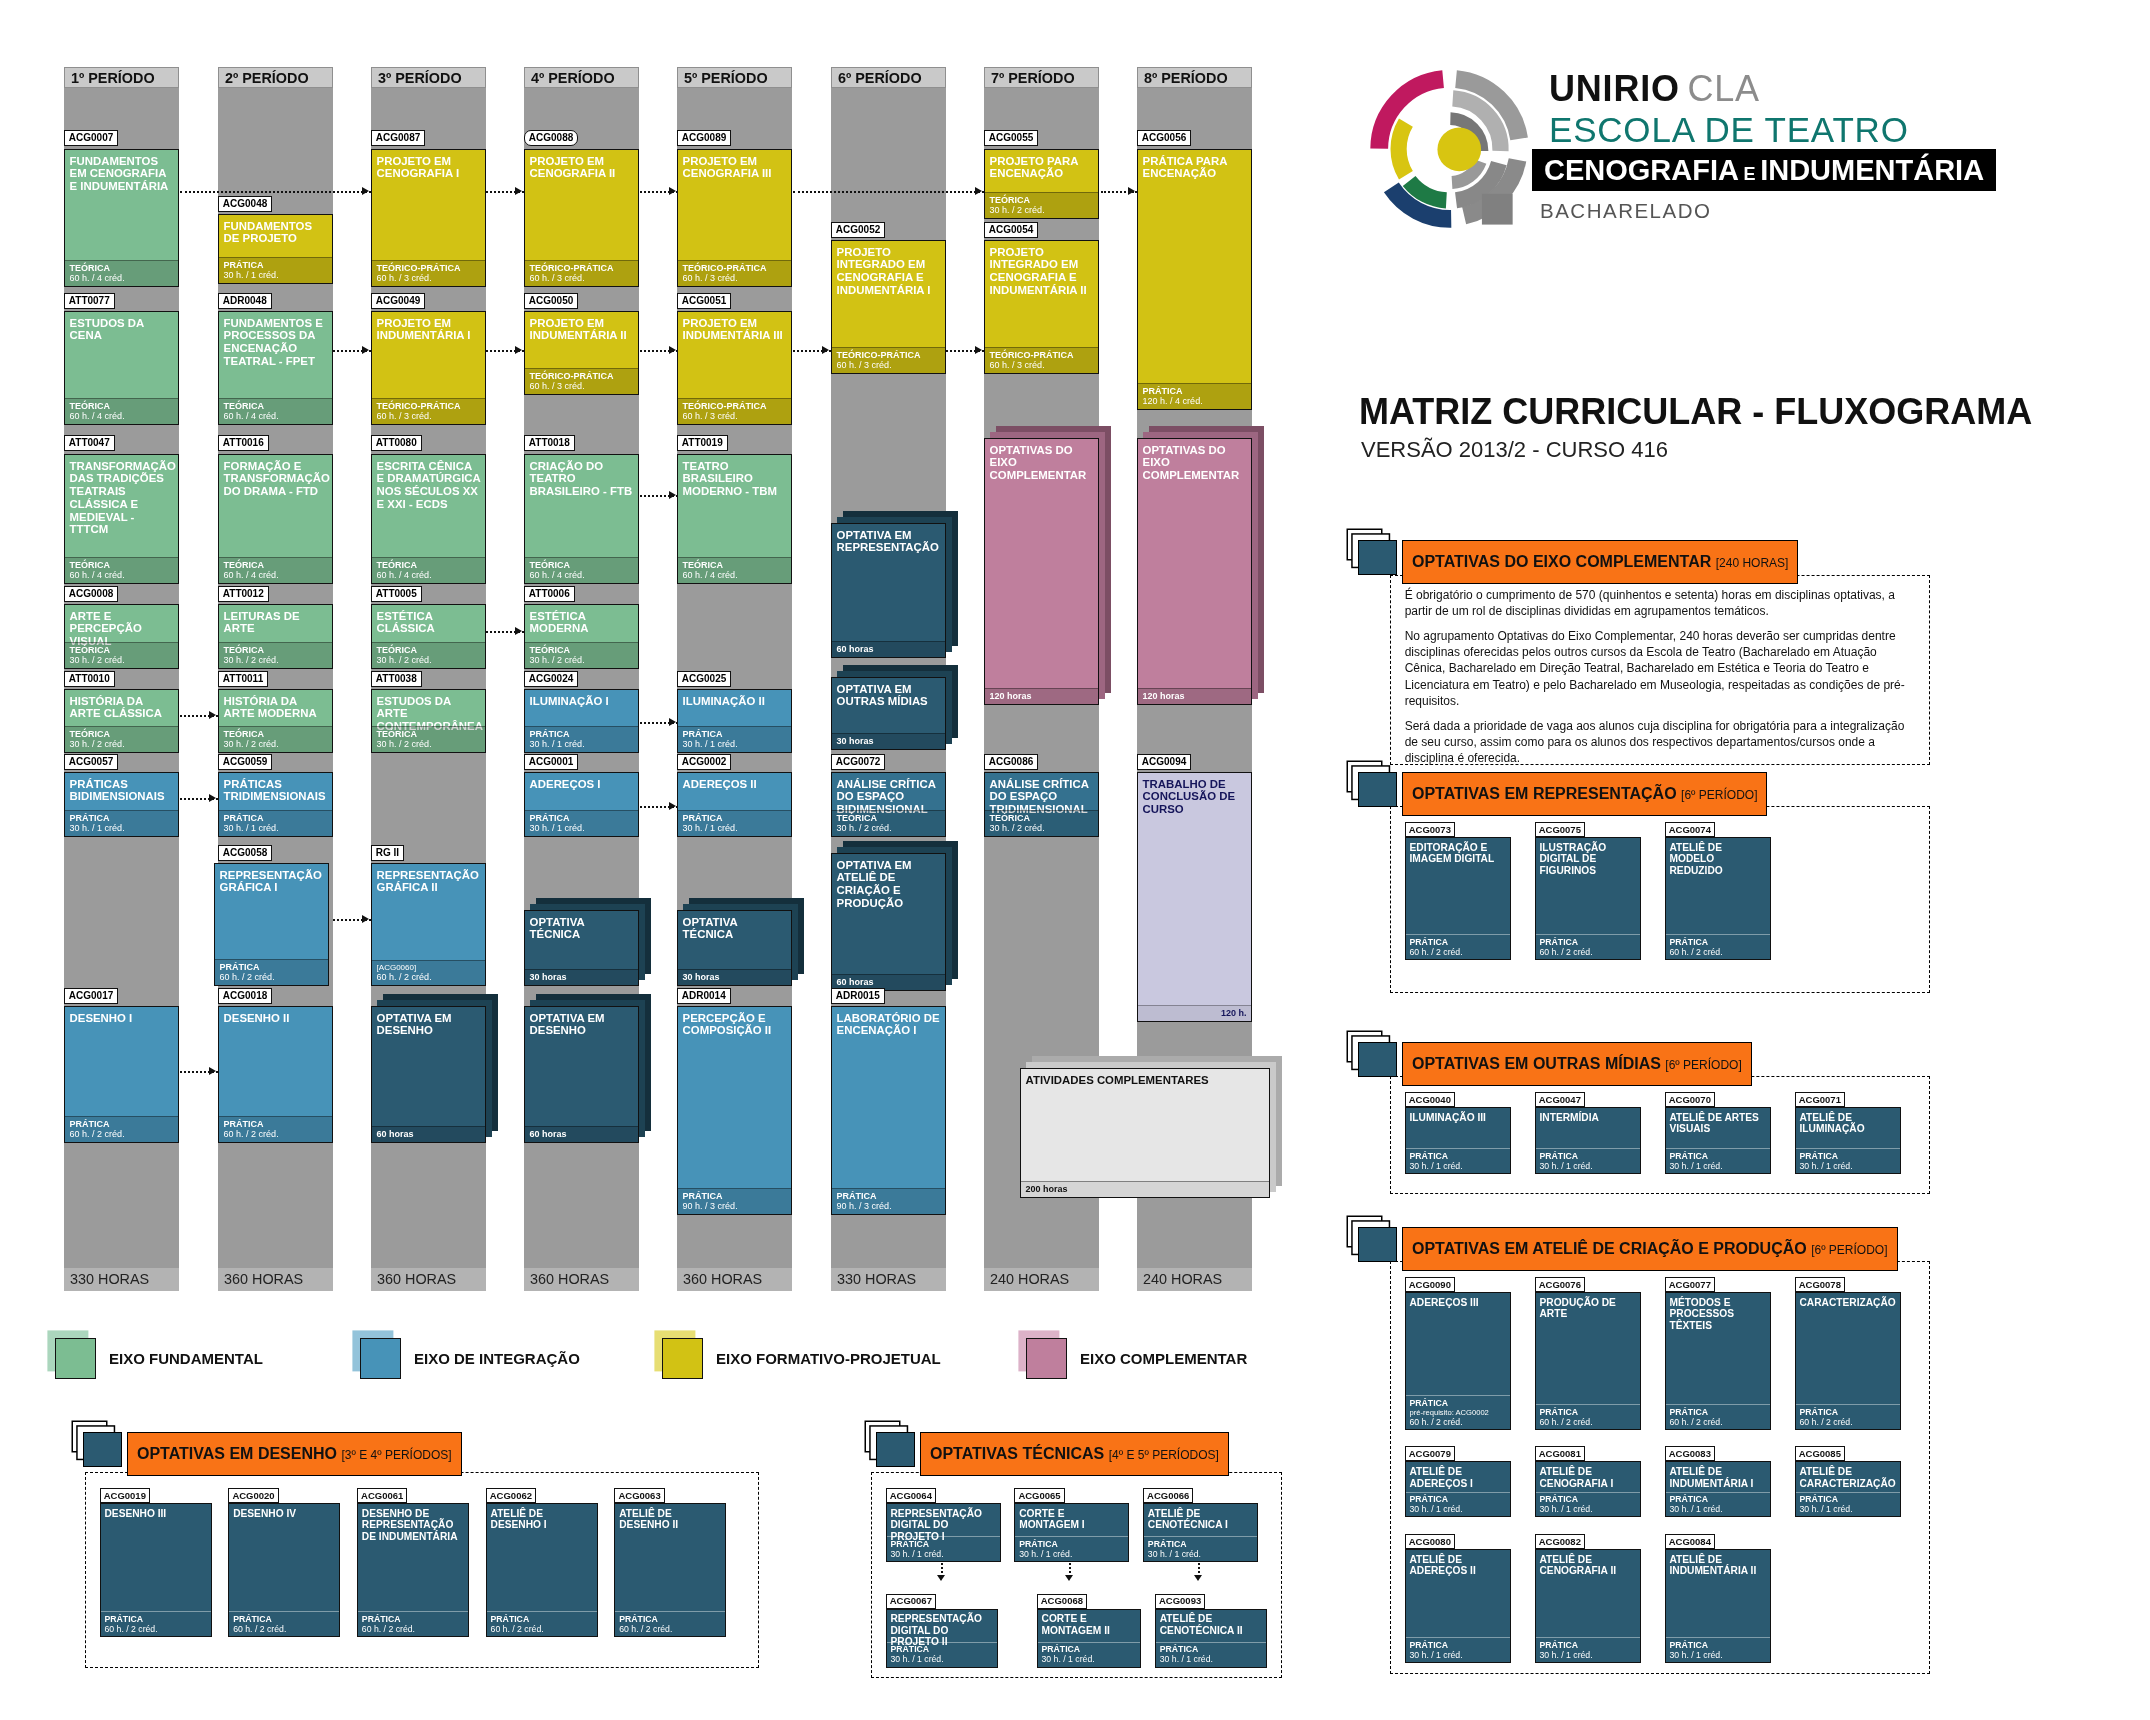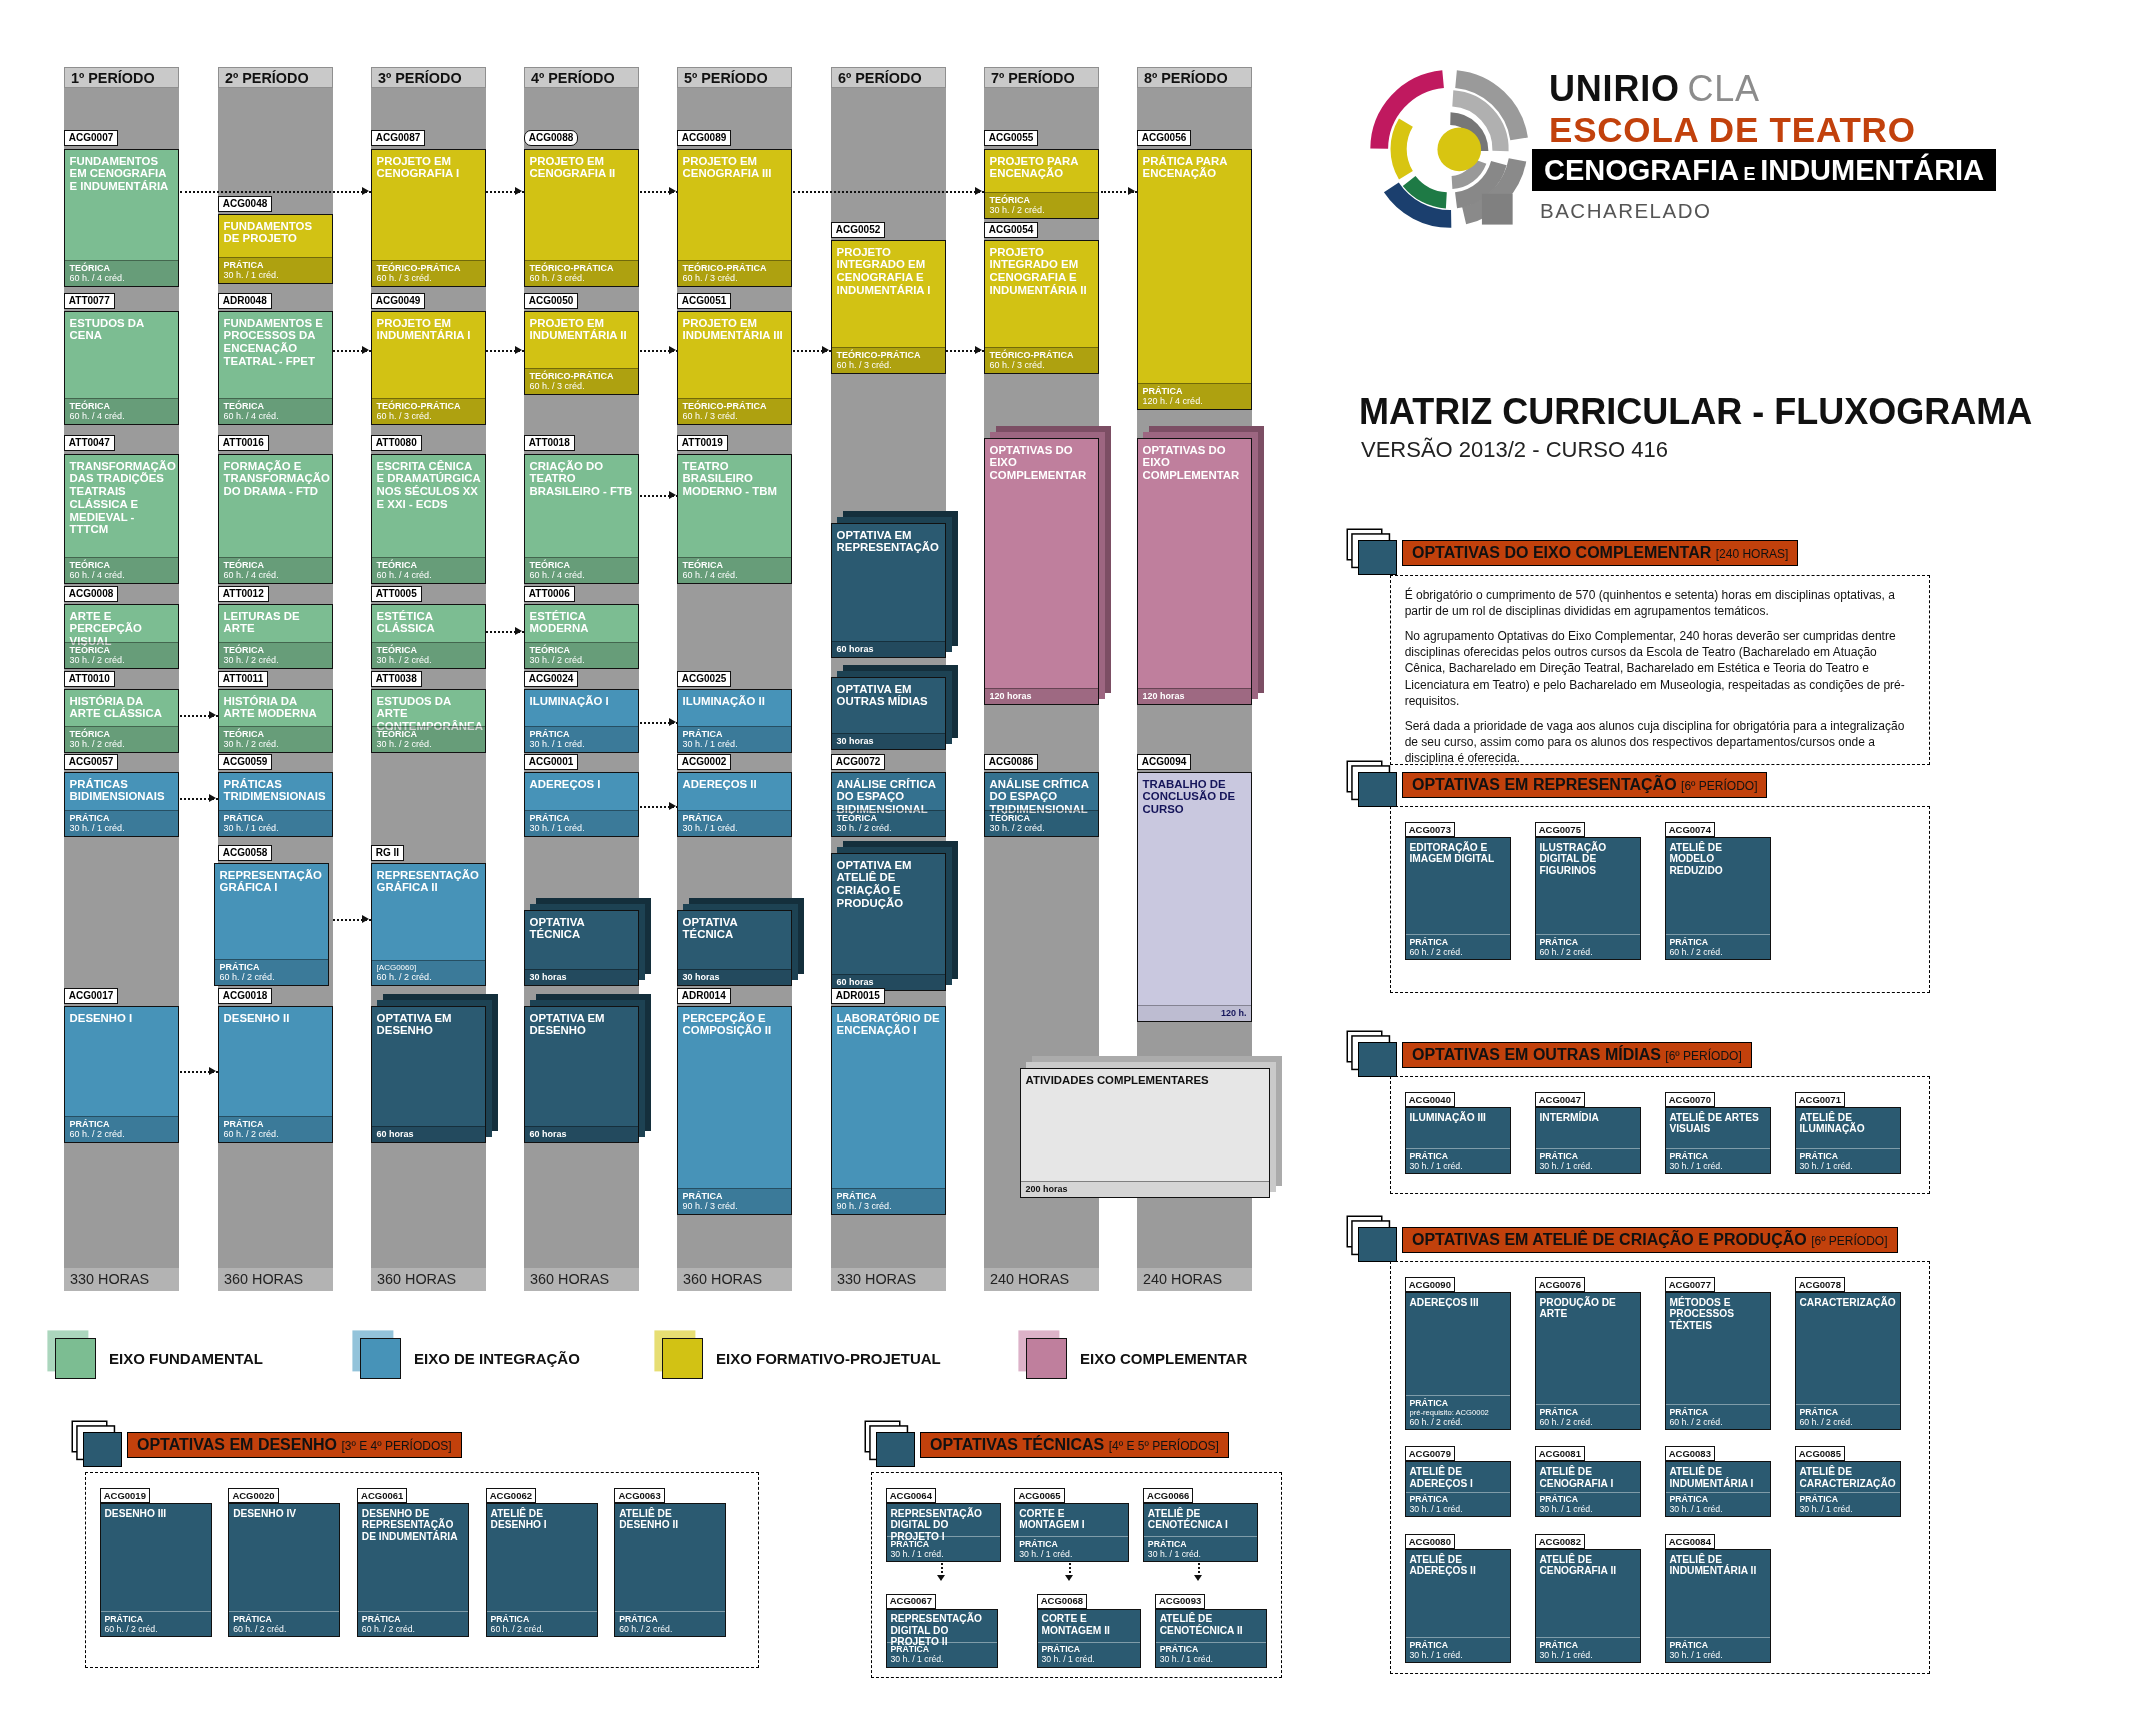--- a/index.html
+++ b/index.html
@@ -52,21 +52,21 @@
   .lg-swatch.green  { box-shadow:-7.6px -7.6px 0 #abd6bd; }
   .lg-swatch.blue   { box-shadow:-7.6px -7.6px 0 #93c3da; }
   .lg-swatch.yellow { box-shadow:-7.6px -7.6px 0 #e7de73; }
   .lg-swatch.pink   { box-shadow:-7.6px -7.6px 0 #dcb2c8; }
   .lg-label { position:absolute; font-weight:bold; font-size:15px; padding-top:12px; }
 
   
   .stack-icon { position:absolute; width:39px; height:35px; background:#2b5a71; border:1.5px solid #000;
                 box-shadow:-6.8px -6.8px 0 -1.5px #fff, -6.8px -6.8px 0 0 #000, -13px -13px 0 -3px #fff, -13px -13px 0 -1.5px #000;
                 z-index:7; }
-  .btitle { position:absolute; border:1.5px solid #000; background:#c2410c; padding:3px 9px;
+  .btitle { position:absolute; border:1.5px solid #000; background:#f97316; padding:12px 9px;
             font-weight:bold; font-size:16px; z-index:7; white-space:nowrap; }
   .btitle .bracket { font-weight:normal; font-size:12px; }
   .dashed { position:absolute; border:1.5px dashed #000; }
   .paras  { padding:10.6px 13.7px; }
   .para   { font-size:12px; line-height:1.35; margin-bottom:9px; color:#111; }
   .cards-row { display:flex; gap:24px; padding:15px 13.7px 4.6px 13.7px; }
   .slot  { display:flex; flex-direction:column; }
   .code2 { align-self:flex-start; background:#fff; border:1.5px solid #111; font-weight:bold;
            font-size:9.5px; padding:0.8px 3px; line-height:1.2; }
   .bcard { position:relative; border:1.5px solid #111; background:#2b5a71; color:#fff; }
@@ -79,21 +79,21 @@
   .arrow-row { display:flex; gap:13.7px; padding:1.5px 12px; }
   .dcol { display:flex; justify-content:center; }
   .vline { width:0; height:13.7px; border-left:2.3px dotted #111; position:relative; }
   .vline::after { content:''; position:absolute; left:-6px; bottom:-7.6px;
                   border:4.6px solid transparent; border-top:6.8px solid #111; }
 
   
   #brand-text { position:absolute; left:1549px; top:68px; }
   .brand-line1 { font-size:36px; font-weight:bold; color:#111; letter-spacing:0.8px; }
   .brand-line1 .cla { color:#8c8c8c; font-weight:normal; margin-left:7.6px; }
-  .brand-line2 { font-size:35px; font-weight:bold; color:#c2410c; letter-spacing:0.8px; }
+  .brand-line2 { font-size:35px; font-weight:normal; color:#0f766e; letter-spacing:0.8px; }
   .course-bar { position:absolute; left:1532px; top:149px; background:#000; color:#fff;
                 font-weight:bold; font-size:29px; padding:4.6px 12px; white-space:nowrap; }
   .course-bar .small-e { font-size:18px; margin:0 4.6px; }
   .degree { position:absolute; left:1540px; top:199px; font-size:20.5px; color:#555; letter-spacing:1.5px; }
   #matrix-title { position:absolute; left:1359px; top:391px; font-size:36px; font-weight:bold; color:#111; }
   #matrix-subtitle { position:absolute; left:1361px; top:437px; font-size:22px; color:#222; }
 </style>
 </head>
 <body>
 

